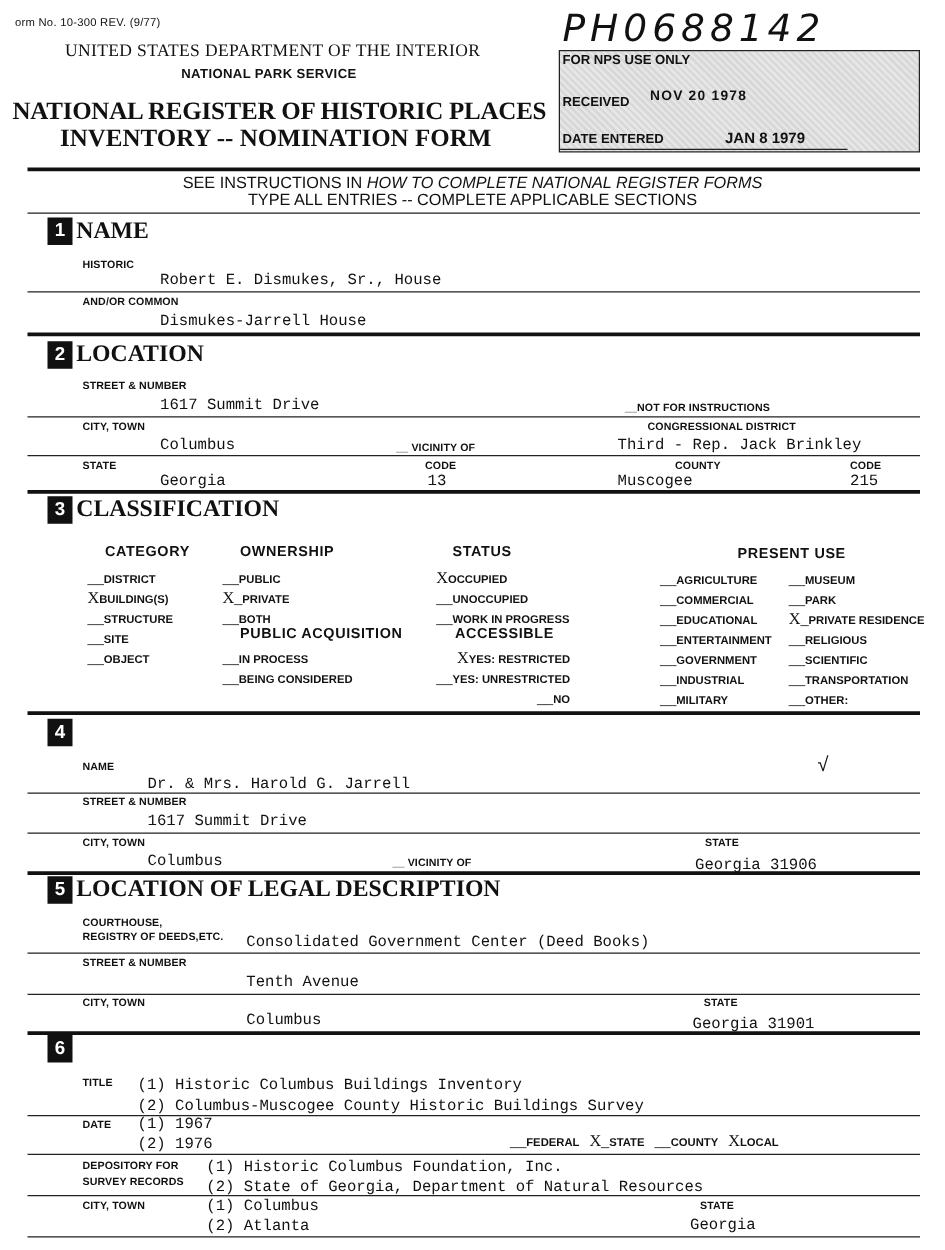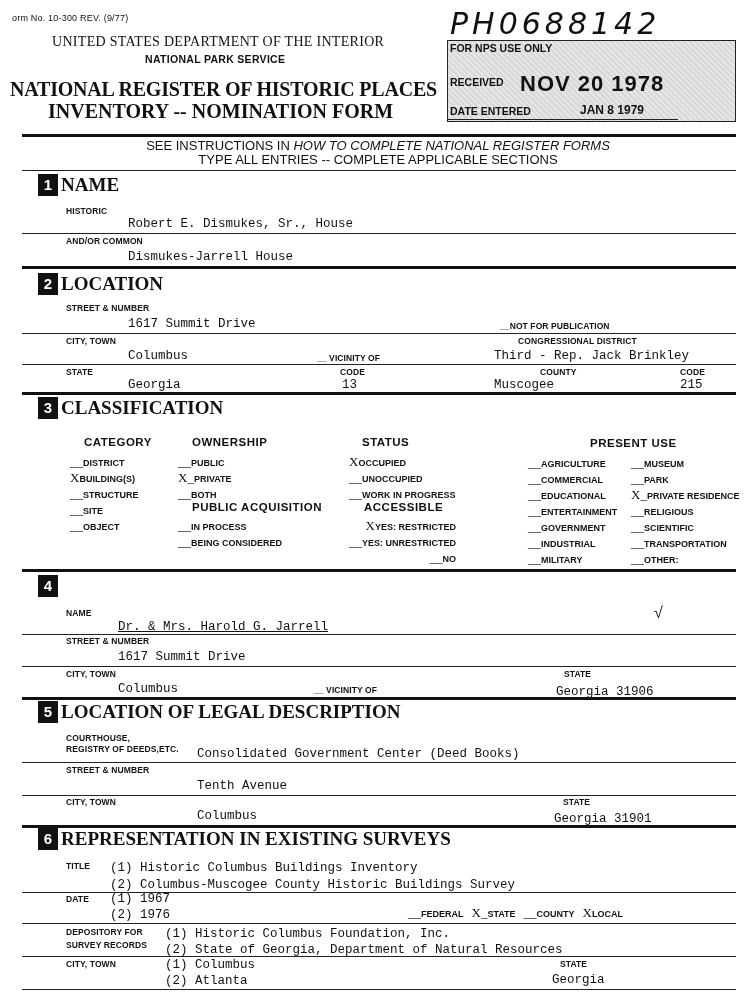--- a/index.html
+++ b/index.html
@@ -31,21 +31,21 @@
 <div class="abs formno">orm No. 10-300   REV. (9/77)</div>
 <div class="abs dept">UNITED STATES DEPARTMENT OF THE INTERIOR</div>
 <div class="abs nps">NATIONAL PARK SERVICE</div>
 <div class="abs title1">NATIONAL REGISTER OF HISTORIC PLACES</div>
 <div class="abs title2">INVENTORY -- NOMINATION FORM</div>
 <div class="abs hw">PH0688142</div>
 
 <div class="abs npsbox">
   <div class="abs lbl" style="left:2px;top:1px;">FOR NPS USE ONLY</div>
   <div class="abs lbl" style="left:2px;top:35px;">RECEIVED</div>
-  <div class="abs" style="left:72px;top:30px;font-size:22px;font-weight:bold;letter-spacing:1px;">NOV 20 1978</div>
+  <div class="abs" style="left:72px;top:30px;font-size:11px;font-weight:bold;letter-spacing:1px;">NOV 20 1978</div>
   <div class="abs lbl" style="left:2px;top:64px;">DATE ENTERED</div>
   <div class="abs" style="left:132px;top:62px;font-size:12px;font-weight:bold;">JAN 8  1979</div>
   <div class="abs" style="left:0;top:78px;width:230px;border-top:1.5px solid #222;"></div>
 </div>
 
 <div class="rule" style="top:134px;"></div>
 <div class="abs instr" style="top:139px;"><span>SEE INSTRUCTIONS IN </span><i>HOW TO COMPLETE NATIONAL REGISTER FORMS</i></div>
 <div class="abs instr" style="top:153px;">TYPE ALL ENTRIES -- COMPLETE APPLICABLE SECTIONS</div>
 <div class="thin" style="top:170px;"></div>
 
@@ -59,21 +59,21 @@
 <div class="abs lab" style="left:66px;top:236px;">AND/OR COMMON</div>
 <div class="abs val" style="left:128px;top:250px;">Dismukes-Jarrell House</div>
 <div class="rule" style="top:266px;"></div>
 
 <div class="abs sec" style="top:272px;">
     <span class="num sans">2</span>
     <span>LOCATION</span>
   </div>
 <div class="abs lab" style="left:66px;top:303px;">STREET &amp; NUMBER</div>
 <div class="abs val" style="left:128px;top:317px;">1617 Summit Drive</div>
-<div class="abs lab" style="left:500px;top:321px;">__NOT FOR PUBLICATION</div>
+<div class="abs lab" style="left:500px;top:321px;">__NOT FOR INSTRUCTIONS</div>
 <div class="thin" style="top:333px;"></div>
 <div class="abs lab" style="left:66px;top:336px;">CITY, TOWN</div>
 <div class="abs lab" style="left:518px;top:336px;">CONGRESSIONAL DISTRICT</div>
 <div class="abs val" style="left:128px;top:349px;">Columbus</div>
 <div class="abs lab" style="left:317px;top:353px;">__ VICINITY OF</div>
 <div class="abs val" style="left:494px;top:349px;">Third - Rep. Jack Brinkley</div>
 <div class="thin" style="top:364px;"></div>
 <div class="abs lab" style="left:66px;top:367px;">STATE</div>
 <div class="abs lab" style="left:340px;top:367px;">CODE</div>
 <div class="abs lab" style="left:540px;top:367px;">COUNTY</div>
@@ -141,21 +141,21 @@
   <div class="cli" style="height:16px;"><span class="mk">__</span><span>SCIENTIFIC</span></div>
   <div class="cli" style="height:16px;"><span class="mk">__</span><span>TRANSPORTATION</span></div>
   <div class="cli" style="height:16px;"><span class="mk">__</span><span>OTHER:</span></div>
 </div>
 <div class="rule" style="top:569px;"></div>
 
 <div class="abs sec" style="top:574px;">
     <span class="num sans">4</span>
   </div>
 <div class="abs lab" style="left:66px;top:608px;">NAME</div>
-<div class="abs val" style="left:118px;top:620px;text-decoration:underline;">Dr. &amp; Mrs. Harold G. Jarrell</div>
+<div class="abs val" style="left:118px;top:620px;">Dr. &amp; Mrs. Harold G. Jarrell</div>
 <div class="abs" style="left:654px;top:604px;font-size:16px;">√</div>
 <div class="thin" style="top:634px;"></div>
 <div class="abs lab" style="left:66px;top:636px;">STREET &amp; NUMBER</div>
 <div class="abs val" style="left:118px;top:650px;">1617 Summit Drive</div>
 <div class="thin" style="top:666px;"></div>
 <div class="abs lab" style="left:66px;top:669px;">CITY, TOWN</div>
 <div class="abs lab" style="left:564px;top:669px;">STATE</div>
 <div class="abs val" style="left:118px;top:682px;">Columbus</div>
 <div class="abs lab" style="left:314px;top:685px;">__ VICINITY OF</div>
 <div class="abs val" style="left:556px;top:685px;">Georgia 31906</div>
@@ -173,21 +173,20 @@
 <div class="abs val" style="left:197px;top:779px;">Tenth Avenue</div>
 <div class="thin" style="top:795px;"></div>
 <div class="abs lab" style="left:66px;top:797px;">CITY, TOWN</div>
 <div class="abs lab" style="left:563px;top:797px;">STATE</div>
 <div class="abs val" style="left:197px;top:809px;">Columbus</div>
 <div class="abs val" style="left:554px;top:812px;">Georgia 31901</div>
 <div class="rule" style="top:825px;"></div>
 
 <div class="abs sec" style="top:827px;">
     <span class="num sans">6</span>
-    <span>REPRESENTATION IN EXISTING SURVEYS</span>
   </div>
 <div class="abs lab" style="left:66px;top:861px;">TITLE</div>
 <div class="abs val" style="left:110px;top:861px;">(1) Historic Columbus Buildings Inventory</div>
 <div class="abs val" style="left:110px;top:878px;">(2) Columbus-Muscogee County Historic Buildings Survey</div>
 <div class="thin" style="top:892px;"></div>
 <div class="abs lab" style="left:66px;top:894px;">DATE</div>
 <div class="abs val" style="left:110px;top:892px;">(1) 1967</div>
 <div class="abs val" style="left:110px;top:908px;">(2) 1976</div>
 <div class="abs" style="left:408px;top:905px;display:flex;gap:8px;">
   <div class="cli"><span class="mk">__</span><span>FEDERAL</span></div>

